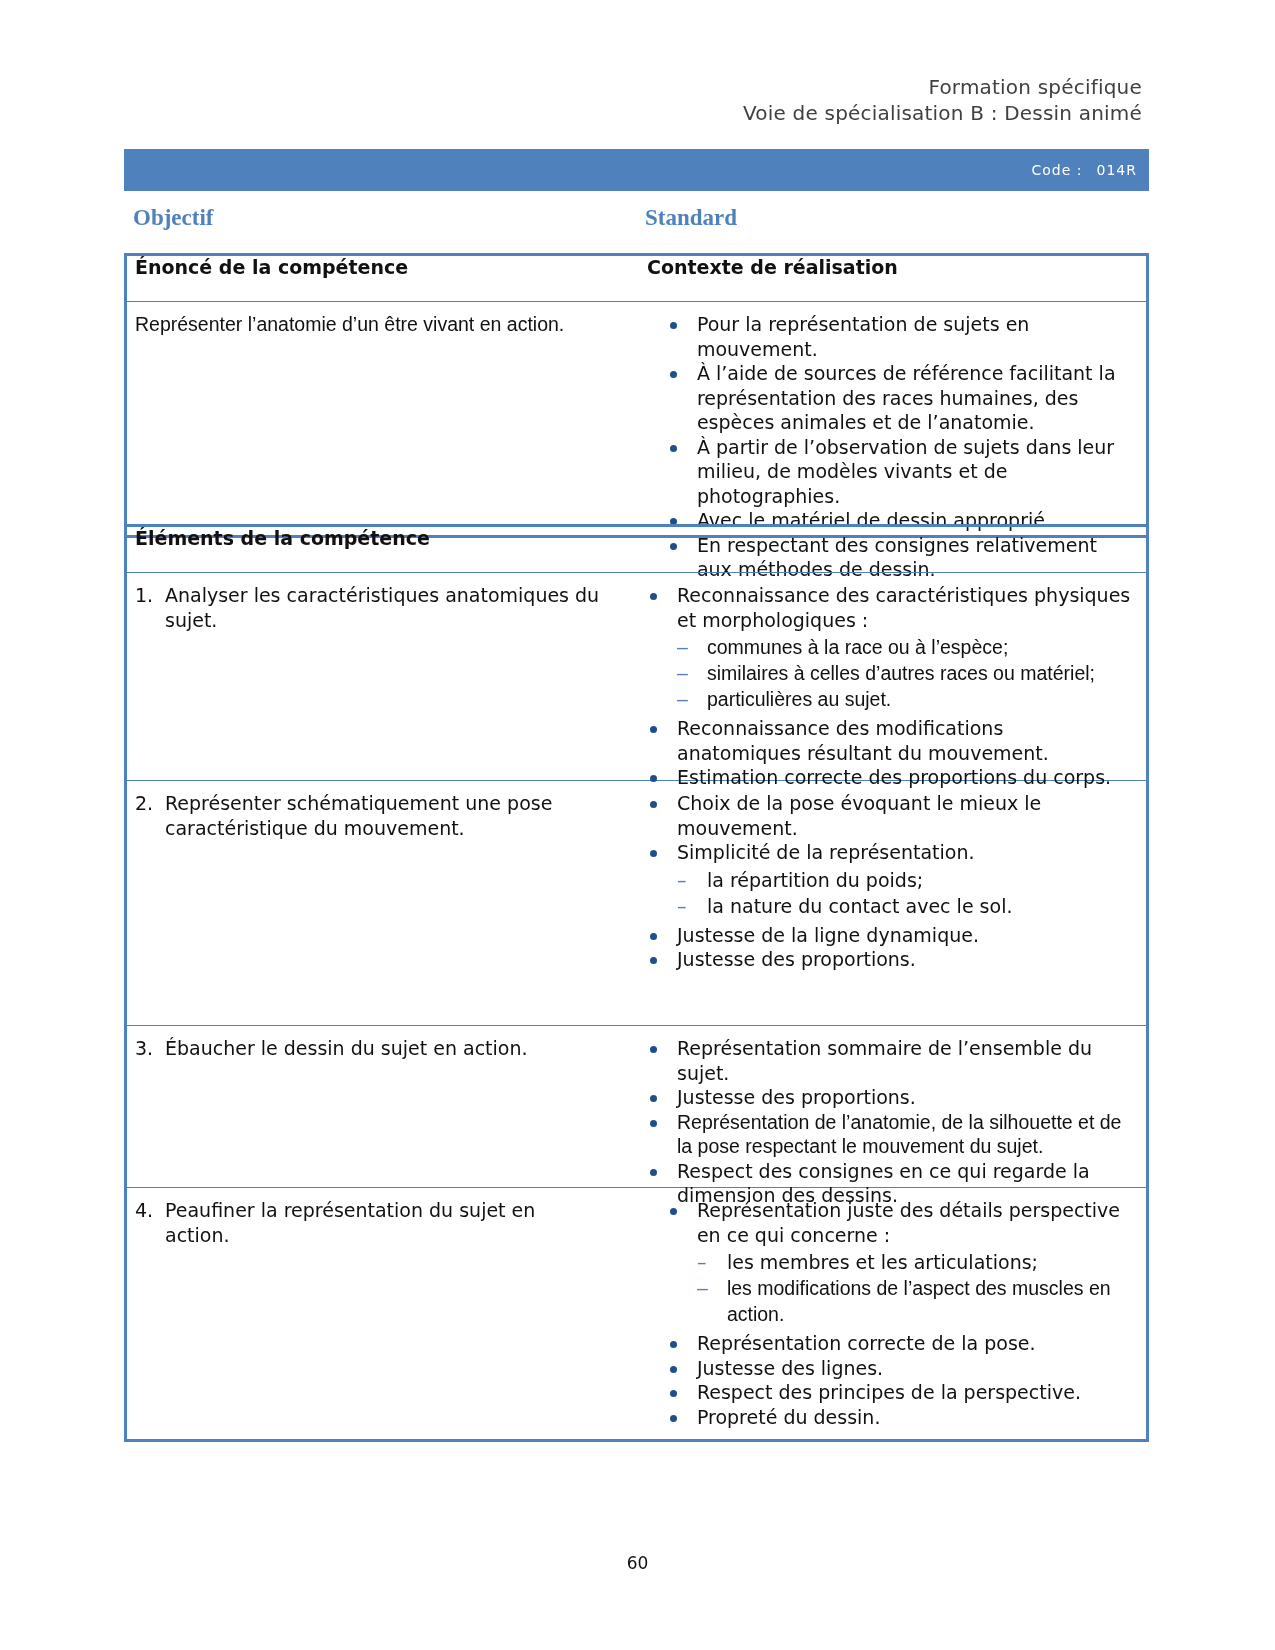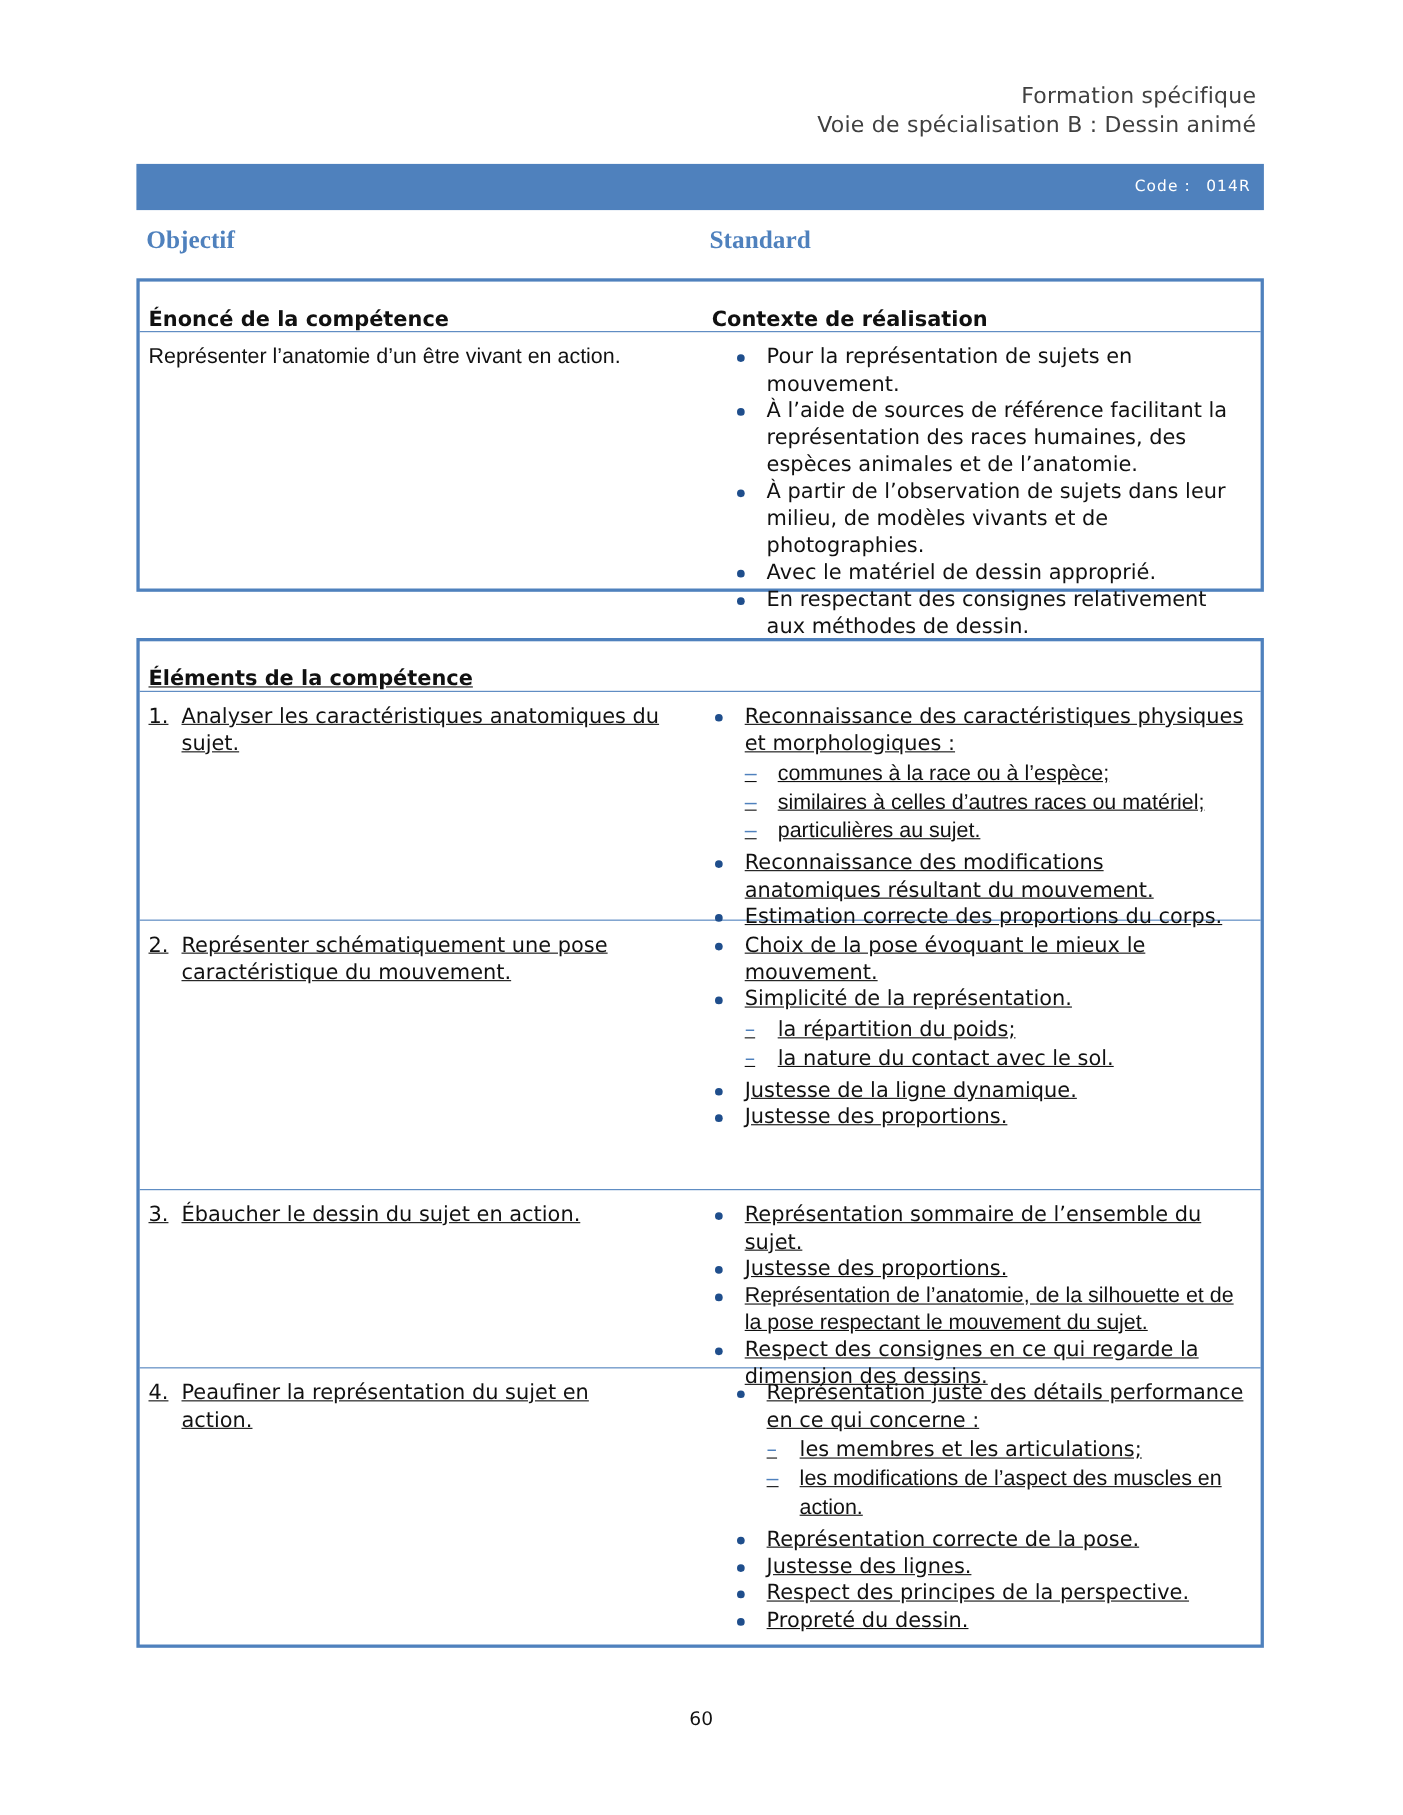--- a/index.html
+++ b/index.html
@@ -24,24 +24,24 @@
   .section-title {
     position: absolute; top: 0; font-size: 23px; font-weight: bold; color: #4f81bd; font-family: Liberation Serif, serif;
   }
   .section-title.left { left: 9px; }
   .section-title.right { left: 521px; }
   .comp-table {
     position: absolute; left: 124px; width: 1025px; box-sizing: border-box;
     border: 3px solid #4f81bd;
   }
   .t1 { top: 253px; height: 285px; }
-  .t2 { top: 580px; height: 918px; text-decoration: underline; }
+  .t2 { top: 524px; height: 918px; }
   .t-row { display: flex; border-bottom: 1px solid #4f81bd; box-sizing: border-box; }
   .t-row:last-child { border-bottom: none; gap: 40px; }
-  .t-head { height: 46px; align-items: flex-end; }
+  .t-head { height: 46px; align-items: flex-start; }
   .t-head .cell { font-weight: bold; font-size: 19px; color: #111; }
   .cell { box-sizing: border-box; }
   .cell.left { width: 511px; padding-left: 8px; }
   .cell.right { width: 508px; padding-left: 9px; }
   .body-text { font-size: 19px; line-height: 24.5px; }
   .el-item { display: flex; font-size: 19px; line-height: 24.5px; }
   .el-num { width: 30px; flex: none; }
   .el-text { flex: 1; padding-right: 20px; }
   ul.bullets { margin: 0; padding: 0; list-style: none; }
   .b-item { display: flex; font-size: 19px; line-height: 24.5px; }
@@ -234,21 +234,21 @@
       <div class="el-item">
         <span class="el-num">4.</span>
         <span class="el-text">Peaufiner la représentation du sujet en action.</span>
       </div>
     </div>
     <div class="cell right">
       <ul class="bullets">
         <li>
           <div class="b-item">
               <span class="b-dot"></span>
-              <span class="b-text">Représentation juste des détails performance en ce qui concerne :</span>
+              <span class="b-text">Représentation juste des détails perspective en ce qui concerne :</span>
             </div>
           <ul class="dashes" style="margin-left:30px;">
             <li class="d-item" style="font-family:'DejaVu Sans',sans-serif;font-size:19px;">
                 <span class="d-mark">–</span>
                 <span class="d-text">les membres et les articulations;</span>
               </li>
             <li class="d-item">
                 <span class="d-mark">–</span>
                 <span class="d-text">les modifications de l’aspect des muscles en action.</span>
               </li>

